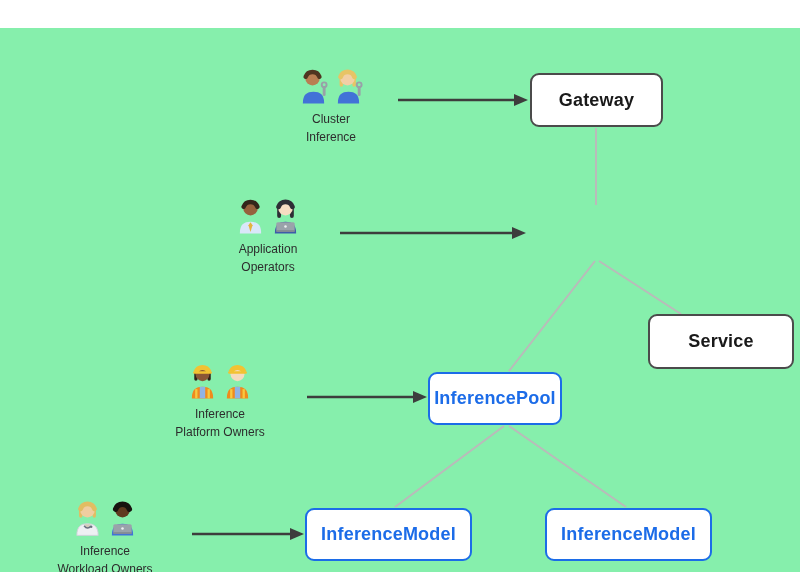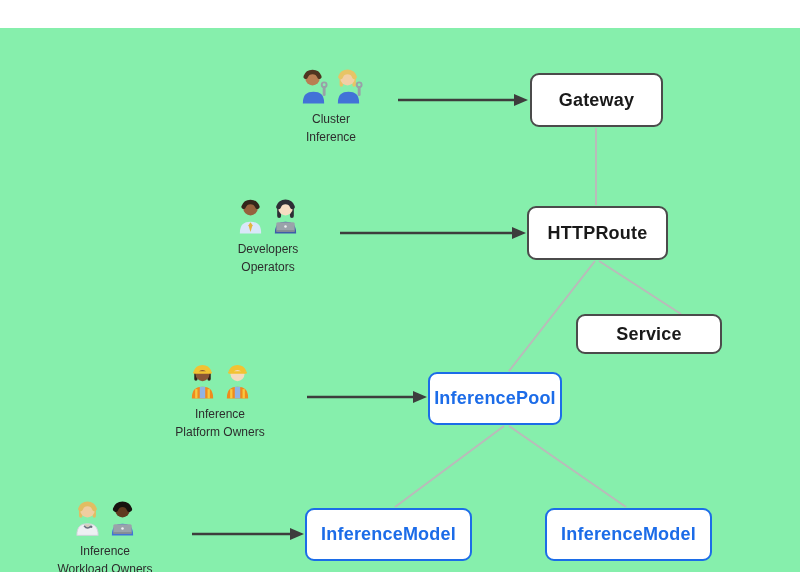--- a/index.html
+++ b/index.html
@@ -46,24 +46,21 @@
 
     <line x1="398" y1="72" x2="515" y2="72" stroke="#3d3d3d" stroke-width="2.4" marker-end="url(#ah)"></line>
     <line x1="340" y1="205" x2="513" y2="205" stroke="#3d3d3d" stroke-width="2.4" marker-end="url(#ah)"></line>
     <line x1="307" y1="369" x2="414" y2="369" stroke="#3d3d3d" stroke-width="2.4" marker-end="url(#ah)"></line>
     <line x1="192" y1="506" x2="291" y2="506" stroke="#3d3d3d" stroke-width="2.4" marker-end="url(#ah)"></line>
   </svg>
 
   <div class="node std" style="left:530px;top:45px;width:133px;height:54px;">
     <span>Gateway</span>
   </div>
-  <div class="node std" style="left:527px;top:178px;width:141px;height:54px;">
-    <span>HTTPRoute</span>
-  </div>
-  <div class="node std" style="left:576px;top:286px;width:146px;height:40px;">
+  <div class="node std" style="left:648px;top:286px;width:146px;height:55px;">
     <span>Service</span>
   </div>
   <div class="node inf" style="left:428px;top:344px;width:134px;height:53px;">
     <span>InferencePool</span>
   </div>
   <div class="node inf" style="left:305px;top:480px;width:167px;height:53px;">
     <span>InferenceModel</span>
   </div>
   <div class="node inf" style="left:545px;top:480px;width:167px;height:53px;">
     <span>InferenceModel</span>
@@ -107,21 +104,21 @@
         <line x1="9.4" y1="13" x2="9.4" y2="22" stroke="#2e2d35" stroke-width="4" stroke-linecap="round"></line>
         <line x1="22.6" y1="13" x2="22.6" y2="22" stroke="#2e2d35" stroke-width="4" stroke-linecap="round"></line>
         <circle cx="16" cy="14" r="7.5" fill="#f7dcc2"></circle>
         <path d="M8.9,12.6 A7.5,7.5 0 0 1 23.1,12.6" stroke="#2e2d35" stroke-width="5" fill="none" stroke-linecap="round"></path>
         <rect x="6.5" y="28.5" width="19" height="9.5" rx="1.6" fill="#9aa2aa"></rect>
         <rect x="6.5" y="36.6" width="19" height="1.9" fill="#848c94"></rect>
         <circle cx="16" cy="33" r="1.3" fill="#eceef0"></circle>
       </svg>
     </div>
     <div class="caption">
-      <div>Developers</div>
+      <div>Application</div>
       <div>Operators</div>
     </div>
   </div>
 
   <div class="persona" style="left:120px;top:331px;">
     <div class="icons">
       <svg class="picon" width="31" height="40" viewBox="0 0 32 40">
         <path d="M5,40 C5,31 9,28 16,28 C23,28 27,31 27,40 Z" fill="#f08a1c"></path>
         <rect x="13.2" y="28" width="5.6" height="12" fill="#8fb3e4"></rect>
         <line x1="9.6" y1="30.5" x2="9.6" y2="40" stroke="#f7c93f" stroke-width="2.4"></line>

